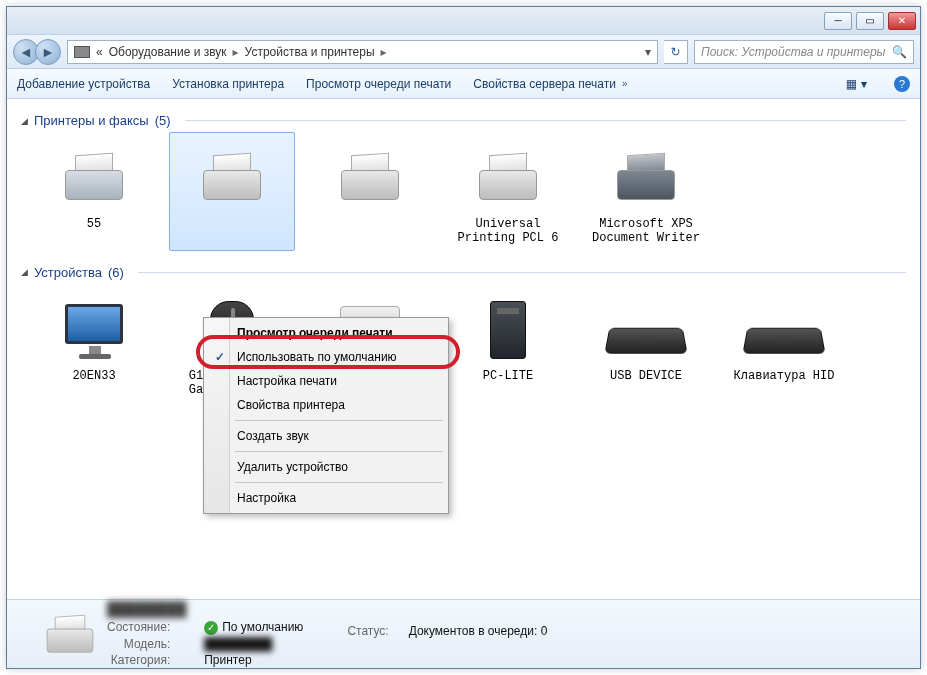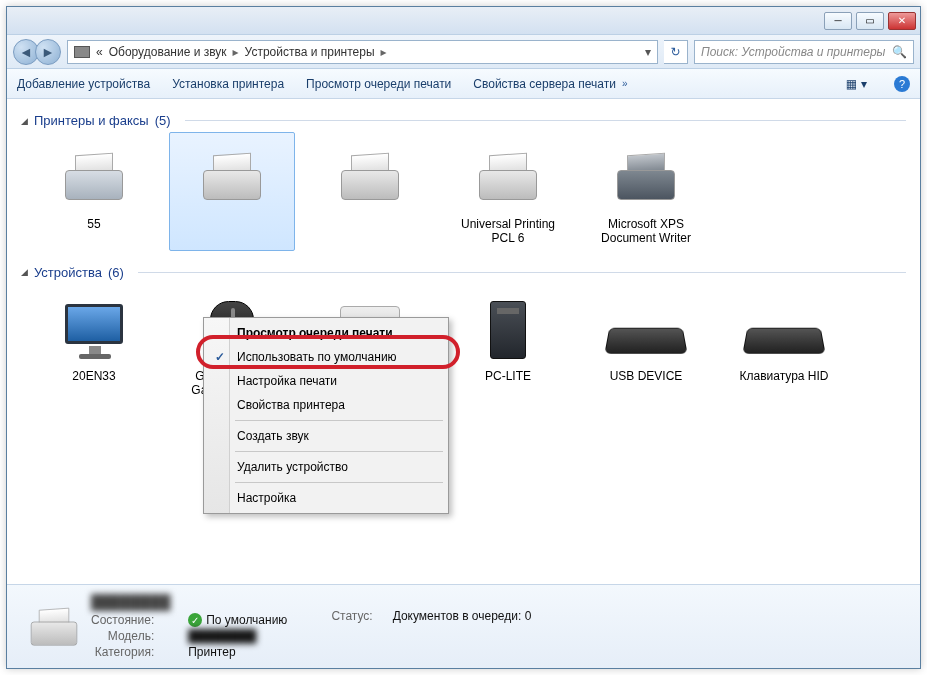--- a/index.html
+++ b/index.html
@@ -104,20 +104,21 @@
   }
   .group-header {
     display:flex; align-items:center; gap:6px;
     color:#1a3e8c; font-size:13px; margin: 6px 0 4px 0;
   }
   .group-header .tri { font-size:9px; color:#555;}
   .group-header .line { flex:1; height:1px; background:#d0dae8; margin-left:8px;}
   .items {
     display:flex; flex-wrap:wrap; gap: 0 12px;
     padding-left: 10px;
+    font-family: Liberation Mono, monospace;
   }
   .item {
     width: 126px;
     padding: 6px 4px 4px 4px;
     text-align:center;
     border: 1px solid transparent;
     border-radius:2px;
   }
   .item.selected {
     background: linear-gradient(#e9f3ff,#cfe6ff);
@@ -179,25 +180,25 @@
     position:absolute;
     left:189px; top:236px;
     width:264px; height:34px;
     border:4px solid #d1202b;
     border-radius:18px;
     z-index:30;
     pointer-events:none;
   }
   
   .details {
-    height: 84px;
+    height: 69px;
     border-top: 1px solid #c6d6e8;
     background: linear-gradient(#f3f8fd,#e6eef8);
     display:flex; align-items:center;
-    padding: 6px 12px; gap: 14px;
+    padding: 6px 28px; gap: 14px;
     color:#3a3a3a;
   }
   .details .thumb{width:58px;height:50px;}
   .details .cols{display:grid;grid-template-columns:auto auto;column-gap:28px;row-gap:2px;font-size:12px;}
   .details .k{color:#666;text-align:right;padding-right:6px;}
   .details .v{color:#111;}
   .details .title{font-size:14px;color:#444;filter:blur(3px);width:150px;}
   .ok-badge{display:inline-flex;width:14px;height:14px;border-radius:50%;background:#3aa53a;color:#fff;align-items:center;justify-content:center;font-size:10px;margin-right:4px;}
   .helpicon{display:inline-flex;width:16px;height:16px;border-radius:50%;background:#2a7ad4;color:#fff;align-items:center;justify-content:center;font-size:11px;}
   .smallprinter{display:inline-block;width:16px;height:12px;background:#888;border:1px solid #555;}

